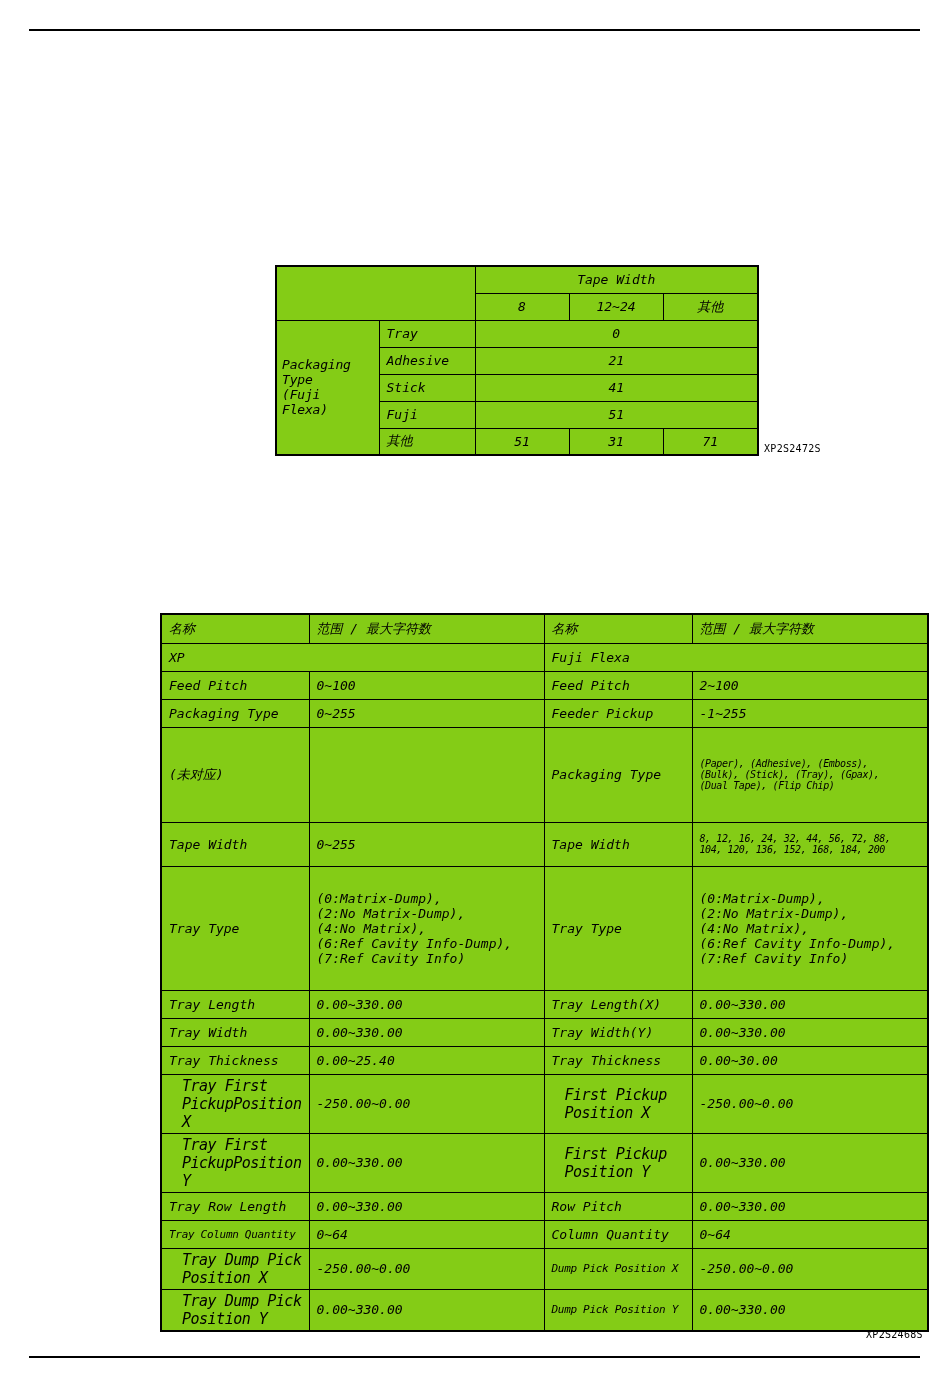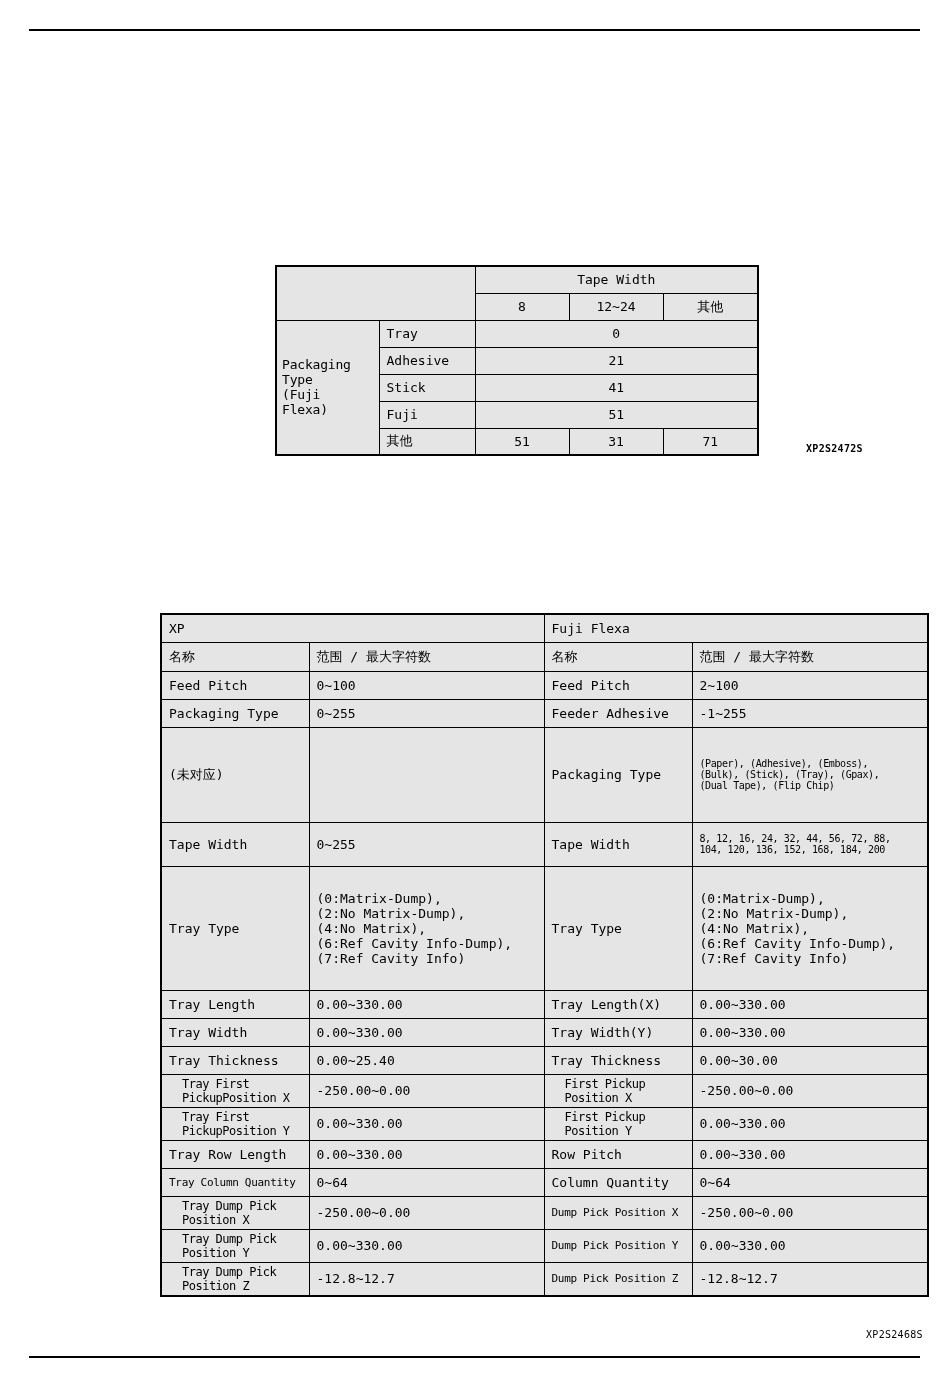--- a/index.html
+++ b/index.html
@@ -20,22 +20,23 @@
     left: 29px;
     width: 891px;
   }
   .rule-top { top: 29px; }
   .rule-bottom { top: 1356px; }
 
   table {
     position: absolute;
     border-collapse: collapse;
     table-layout: fixed;
-    background: #e5e5e5;
+    background: #84cc16;
     border: 2px solid #000000;
+    font-style: italic;
   }
   td {
     border: 1px solid #000000;
     font-size: 13px;
     font-weight: normal;
     padding: 2px 7px;
     text-align: left;
     vertical-align: middle;
     overflow: hidden;
     color: #000000;
@@ -48,29 +49,29 @@
   #tape-table tr { height: 27px; }
   #tape-table .group-label { padding: 2px 5px; letter-spacing: -0.2px; }
 
   
   #cmp-table { left: 160px; top: 613px; width: 767px; }
   #cmp-table tr { height: 28px; }
 
   
   .sm  { font-size: 10px; letter-spacing: -0.4px; }
   .sm2 { font-size: 11px; letter-spacing: -0.3px; margin-top: 27px; }
-  .xs  { font-size: 12px;  letter-spacing: -0.5px; padding-left: 20px; }
+  .xs  { font-size: 15px;  letter-spacing: -0.5px; padding-left: 20px; }
 
   .code {
     position: absolute;
     font-size: 10px;
     letter-spacing: 0.3px;
     color: #000000;
   }
-  #code1 { left: 806px; top: 443px; font-weight: bold; }
+  #code1 { left: 764px; top: 443px; }
   #code2 { left: 866px; top: 1329px; }
 </style>
 </head>
 <body>
 
 <div class="page">
 
   <div class="rule rule-top"></div>
 
   <table id="tape-table">
@@ -121,42 +122,42 @@
   <div class="code" id="code1">XP2S2472S</div>
 
   <table id="cmp-table">
     <colgroup>
       <col style="width:148px">
         <col style="width:235px">
         <col style="width:148px">
         <col style="width:236px">
     </colgroup>
     <tbody>
-      <tr>
-        <td colspan="2">XP</td>
-        <td colspan="2">Fuji Flexa</td>
-      </tr>
       <tr style="height:29px">
         <td>名称</td>
         <td>范围 / 最大字符数</td>
         <td>名称</td>
         <td>范围 / 最大字符数</td>
       </tr>
+      <tr>
+        <td colspan="2">XP</td>
+        <td colspan="2">Fuji Flexa</td>
+      </tr>
     </tbody>
     <tbody id="cmp-rows">
         <tr>
           <td>Feed Pitch</td>
           <td>0~100</td>
           <td>Feed Pitch</td>
           <td>2~100</td>
         </tr>
         <tr>
           <td>Packaging Type</td>
           <td>0~255</td>
-          <td>Feeder Adhesive</td>
+          <td>Feeder Pickup</td>
           <td>-1~255</td>
         </tr>
         <tr style="height: 95px;">
           <td>(未对应)</td>
           <td></td>
           <td>Packaging Type</td>
           <td class="pre sm">(Paper), (Adhesive), (Emboss),
 (Bulk), (Stick), (Tray), (Gpax),
 (Dual Tape), (Flip Chip)</td>
         </tr>
@@ -228,25 +229,19 @@
           <td>-250.00~0.00</td>
           <td class="sm2">Dump Pick Position X</td>
           <td>-250.00~0.00</td>
         </tr>
         <tr>
           <td class="xs">Tray Dump Pick Position Y</td>
           <td>0.00~330.00</td>
           <td class="sm2">Dump Pick Position Y</td>
           <td>0.00~330.00</td>
         </tr>
-        <tr>
-          <td class="xs">Tray Dump Pick Position Z</td>
-          <td>-12.8~12.7</td>
-          <td class="sm2">Dump Pick Position Z</td>
-          <td>-12.8~12.7</td>
-        </tr>
       </tbody>
   </table>
   <div class="code" id="code2">XP2S2468S</div>
 
   <div class="rule rule-bottom"></div>
 
 </div>
 
 </body></html>

